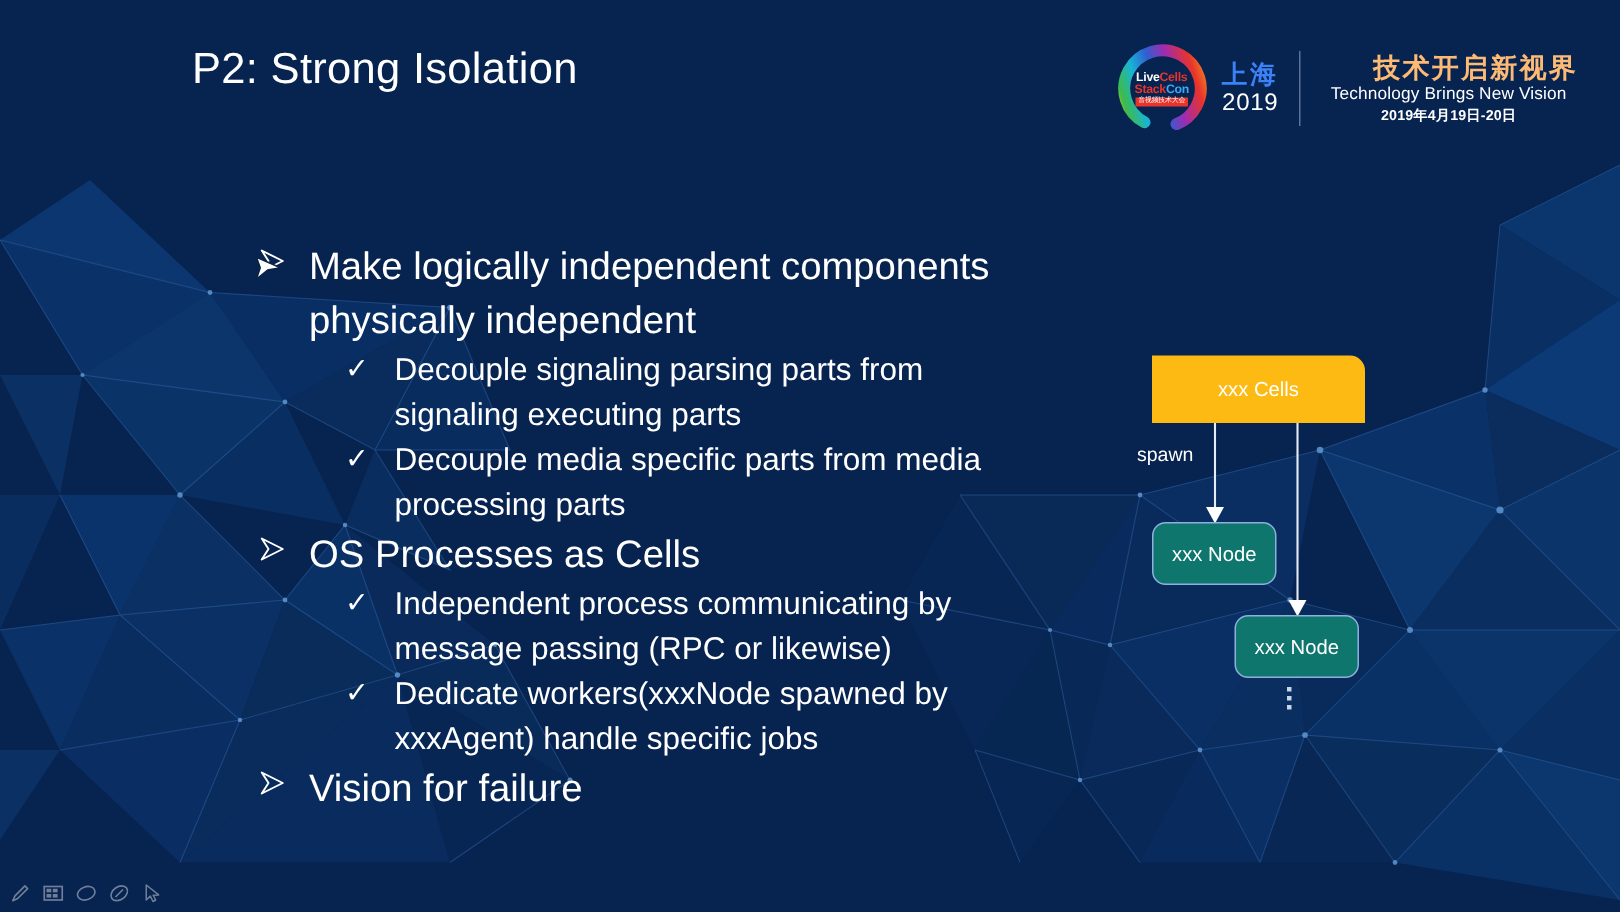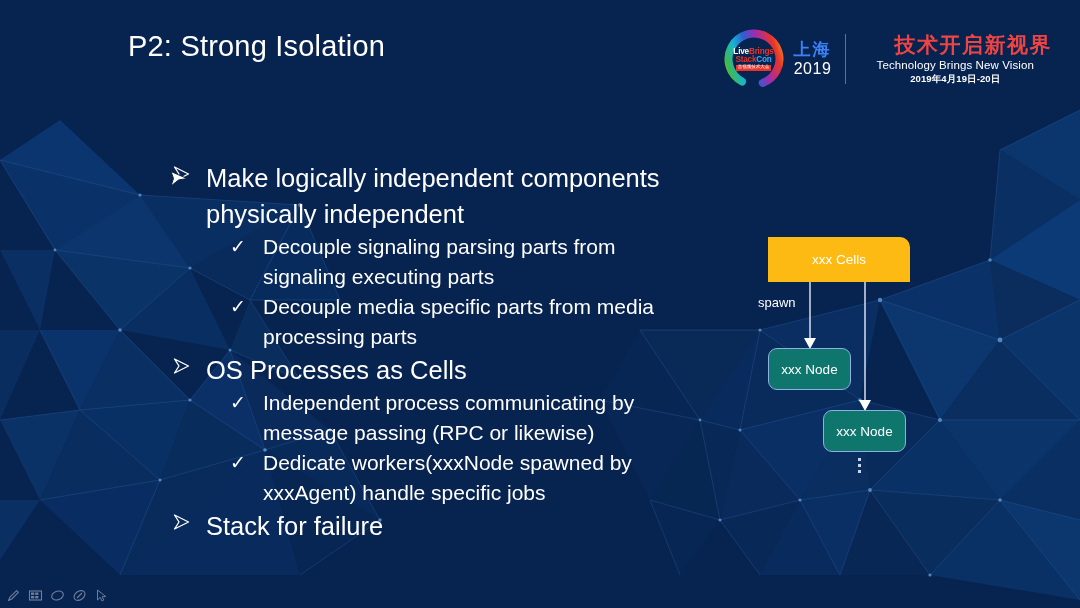--- a/index.html
+++ b/index.html
@@ -107,24 +107,24 @@
     margin: 0 13px 0 13px;
   }
   .logo-slogan {
     display: flex;
     flex-direction: column;
     align-items: center;
     justify-content: center;
     line-height: 1.12;
   }
   .logo-slogan .cn {
-    font-size: 21px;
+    font-size: 18px;
     font-weight: bold;
     letter-spacing: 1.5px;
-    color: #ef4444;
+    color: #fdba74;
     margin-left: 36px;
   }
   .logo-slogan .en {
     font-size: 11.5px;
     font-weight: 400;
     letter-spacing: 0.1px;
     color: #ffffff;
     margin-top: 2px;
   }
   .logo-slogan .dt {
@@ -400,21 +400,21 @@
             <stop offset="0.55" stop-color="#2e5fd0"></stop>
             <stop offset="0.72" stop-color="#18b4d4"></stop>
             <stop offset="0.88" stop-color="#3fbb4a"></stop>
             <stop offset="1" stop-color="#f2d81e"></stop>
           </linearGradient>
         </defs>
         <circle cx="31" cy="31" r="25.5" fill="none" stroke="url(#rg1)" stroke-width="8" stroke-linecap="round" stroke-dasharray="138 165" transform="rotate(118 31 31)"></circle>
       </svg>
       <div class="lm-text">
         <div class="lm-l1">
-          <span class="w1">Live</span><span class="w2">Brings</span>
+          <span class="w1">Live</span><span class="w2">Cells</span>
         </div>
         <div class="lm-l2">
           <span class="w1">Stack</span><span class="w2">Con</span>
         </div>
         <div class="lm-l3">音视频技术大会</div>
       </div>
     </div>
 
     <div class="logo-city">
       <div class="city">上海</div>
@@ -463,21 +463,21 @@
 
     <div class="lvl2">
       <span class="check">✓</span>
       <span>Dedicate workers(xxxNode spawned by xxxAgent) handle specific jobs</span>
     </div>
 
     <div class="lvl1">
       <svg class="arrow" viewBox="0 0 22 22">
         <path d="M3.5 4 L17.5 11 L3.5 18 L8 11 Z" fill="none" stroke="#ffffff" stroke-width="1.3" stroke-linejoin="round"></path>
       </svg>
-      <span>Stack for failure</span>
+      <span>Vision for failure</span>
     </div>
   </div>
 
   <div class="diagram">
 
     <svg width="230" height="270" viewBox="0 0 230 270" style="position:absolute;left:0;top:0;">
 
       <line x1="70" y1="62" x2="70" y2="120" stroke="#e6ecf5" stroke-width="1.4"></line>
       <polygon points="64,118 76,118 70,129" fill="#ffffff"></polygon>
 

